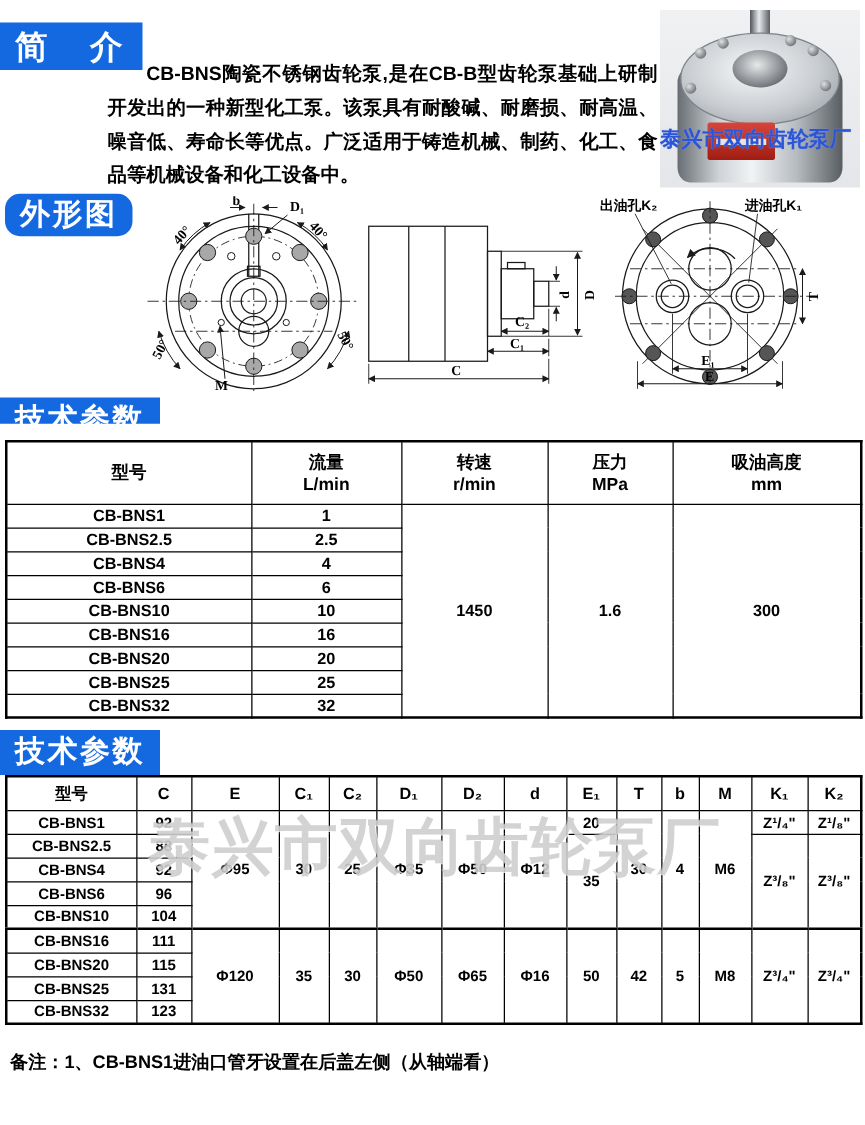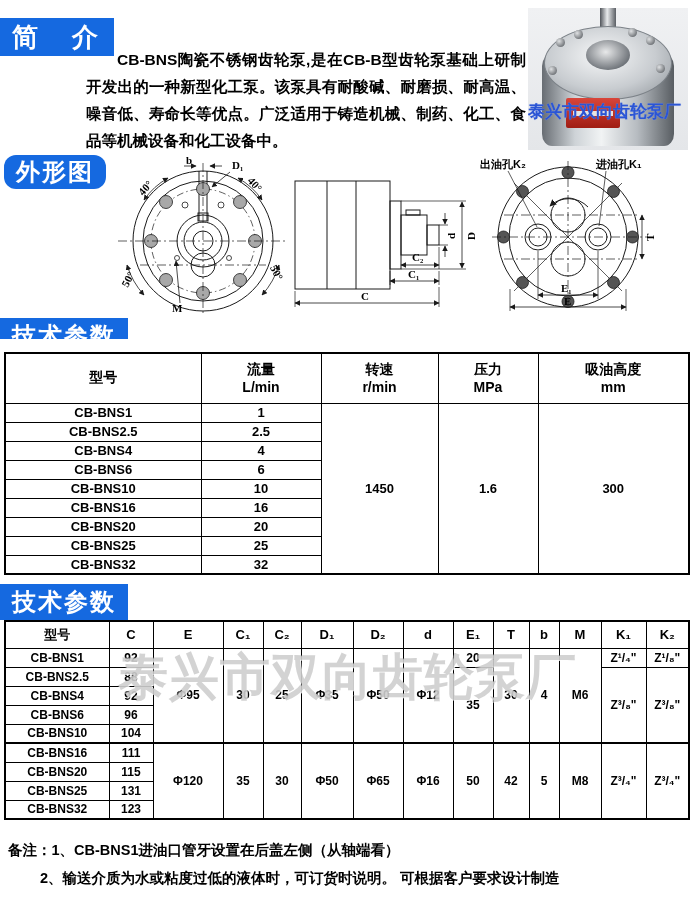--- a/index.html
+++ b/index.html
@@ -425,14 +425,13 @@
     </tr>
   </tbody>
 </table>
 
 <div id="specs-watermark">泰兴市双向齿轮泵厂</div>
 
 <div id="notes">
   <div>
     <span>备注：</span><span>1、CB-BNS1进油口管牙设置在后盖左侧（从轴端看）</span>
   </div>
-  <div id="note-line2">2、输送介质为水或粘度过低的液体时，可订货时说明。 可根据客户要求设计制造</div>
 </div>
 
 </body></html>

